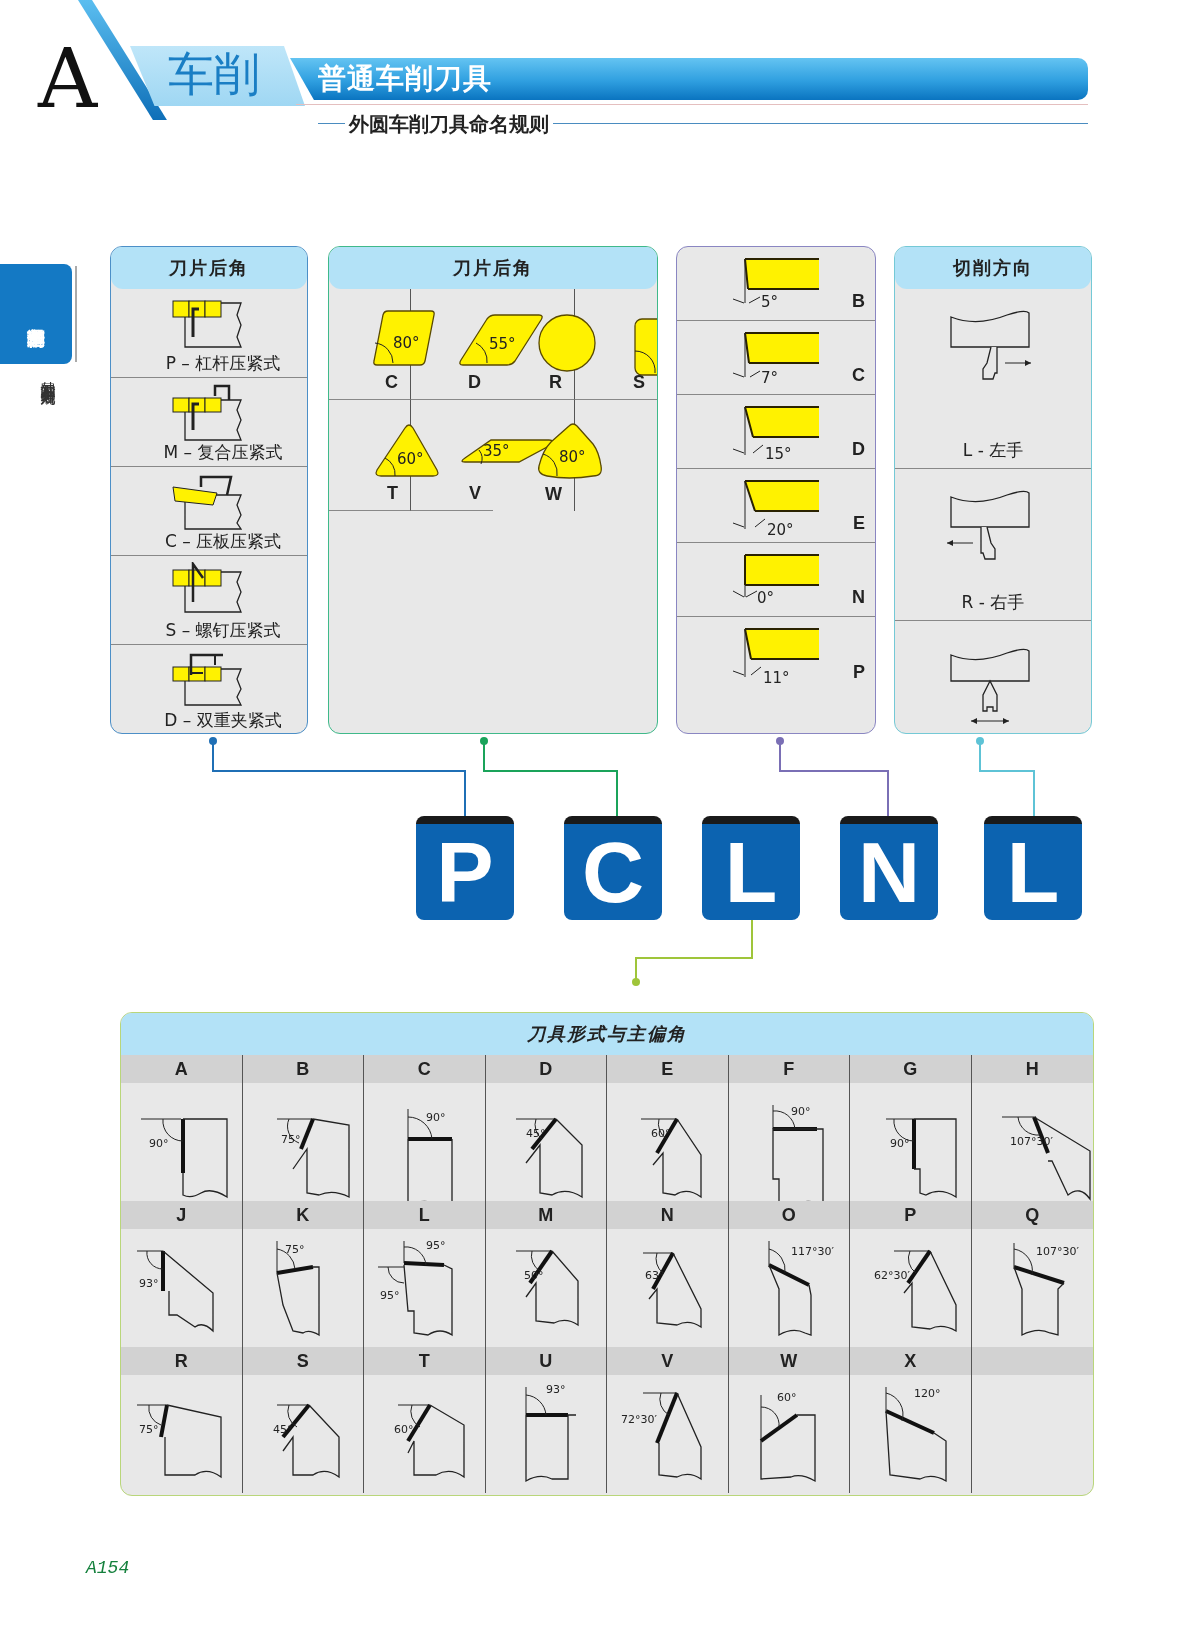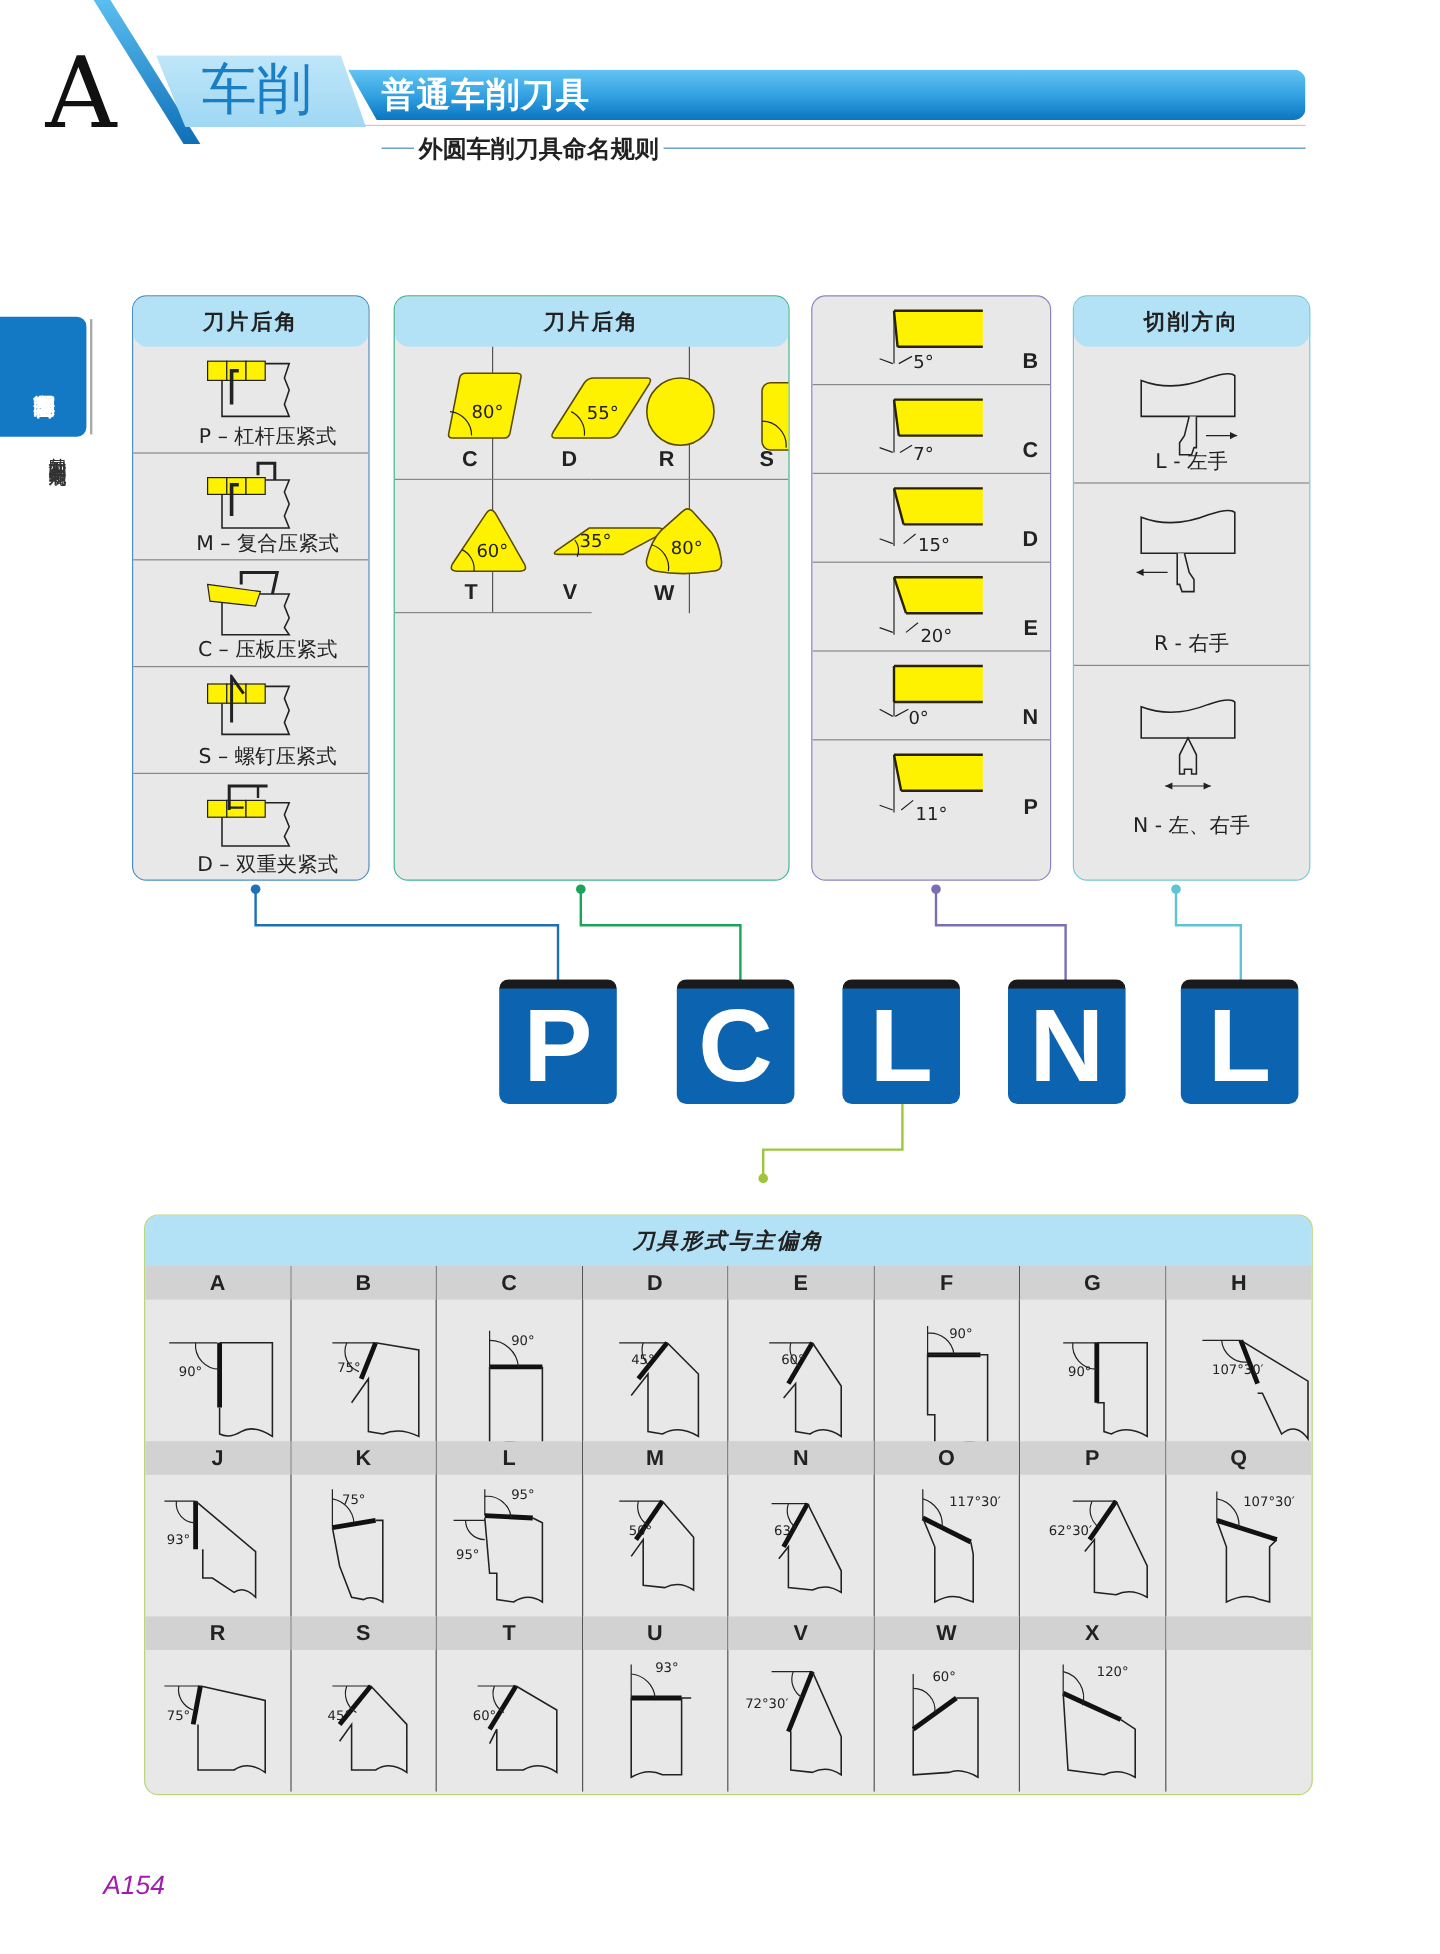--- a/index.html
+++ b/index.html
@@ -62,21 +62,21 @@
   
   .form-table { position: absolute; left: 120px; top: 1012px; width: 974px; height: 484px; background: #e8e8e8; border: 1.5px solid #b9d67a; border-radius: 12px; overflow: hidden; }
   .form-head { height: 42px; background: #b3e2f7; display: flex; align-items: center; justify-content: center; font-weight: bold; font-size: 18px; letter-spacing: 2px; font-style: italic; }
   .form-grid { display: grid; grid-template-columns: repeat(8, 1fr); }
   .fcell { position: relative; border-right: 1.5px solid #555; }
   .fcell:nth-child(8n) { border-right: none; }
   .fcell-code { height: 28px; background: #d2d2d2; text-align: center; font-weight: bold; font-size: 18px; font-family: "Liberation Sans", sans-serif; line-height: 28px; }
   .fcell-draw { position: relative; height: 118px; }
   .fcell-draw svg { position: absolute; left: 10px; top: 6px; }
 
-  .page-num { position: absolute; left: 86px; top: 1558px; font-size: 22px; font-style: italic; color: #a21caf; font-family: Liberation Sans, sans-serif; }
+  .page-num { position: absolute; left: 86px; top: 1558px; font-size: 18px; font-style: italic; color: #15803d; font-family: Liberation Mono, monospace; }
 </style>
 </head>
 <body>
 
 <div class="hdr-slash"></div>
 <div class="hdr-letter">A</div>
 <div class="hdr-cat"></div>
 <div class="hdr-cat-text">车削</div>
 <div class="hdr-bar"></div>
 <div class="hdr-bar-text">普通车削刀具</div>
@@ -263,21 +263,21 @@
       <line x1="18" y1="8" x2="18" y2="56" stroke="#222"></line>
       <path d="M6 50 L17 54 M34 46 L24 54" stroke="#222"></path>
       <text x="36" y="62" font-size="15" fill="#222">11°</text>
     </svg>
     <span class="clear-code">P</span>
   </div>
 </div>
 
 <div class="panel p4">
   <div class="panel-head">切削方向</div>
-  <div class="dir-row" style="height:114px">
+  <div class="dir-row" style="height:180px">
     <svg width="100" height="90">
       <path d="M4 14 Q30 24 60 12 Q78 6 82 10 V44 H4 Z" fill="none" stroke="#222" stroke-width="1.3"></path>
       <path d="M44 44 L40 60 L36 66 V76 H46 L48 70 H50 V44" fill="#e8e8e8" stroke="#222" stroke-width="1.3"></path>
       <path d="M58 60 H84" stroke="#222"></path>
         <path d="M84 60 l-6 -3 v6 z" fill="#222"></path>
     </svg>
     <div class="dir-label">L - 左手</div>
   </div>
   <div class="dir-row" style="height:152px">
     <svg width="100" height="90">

